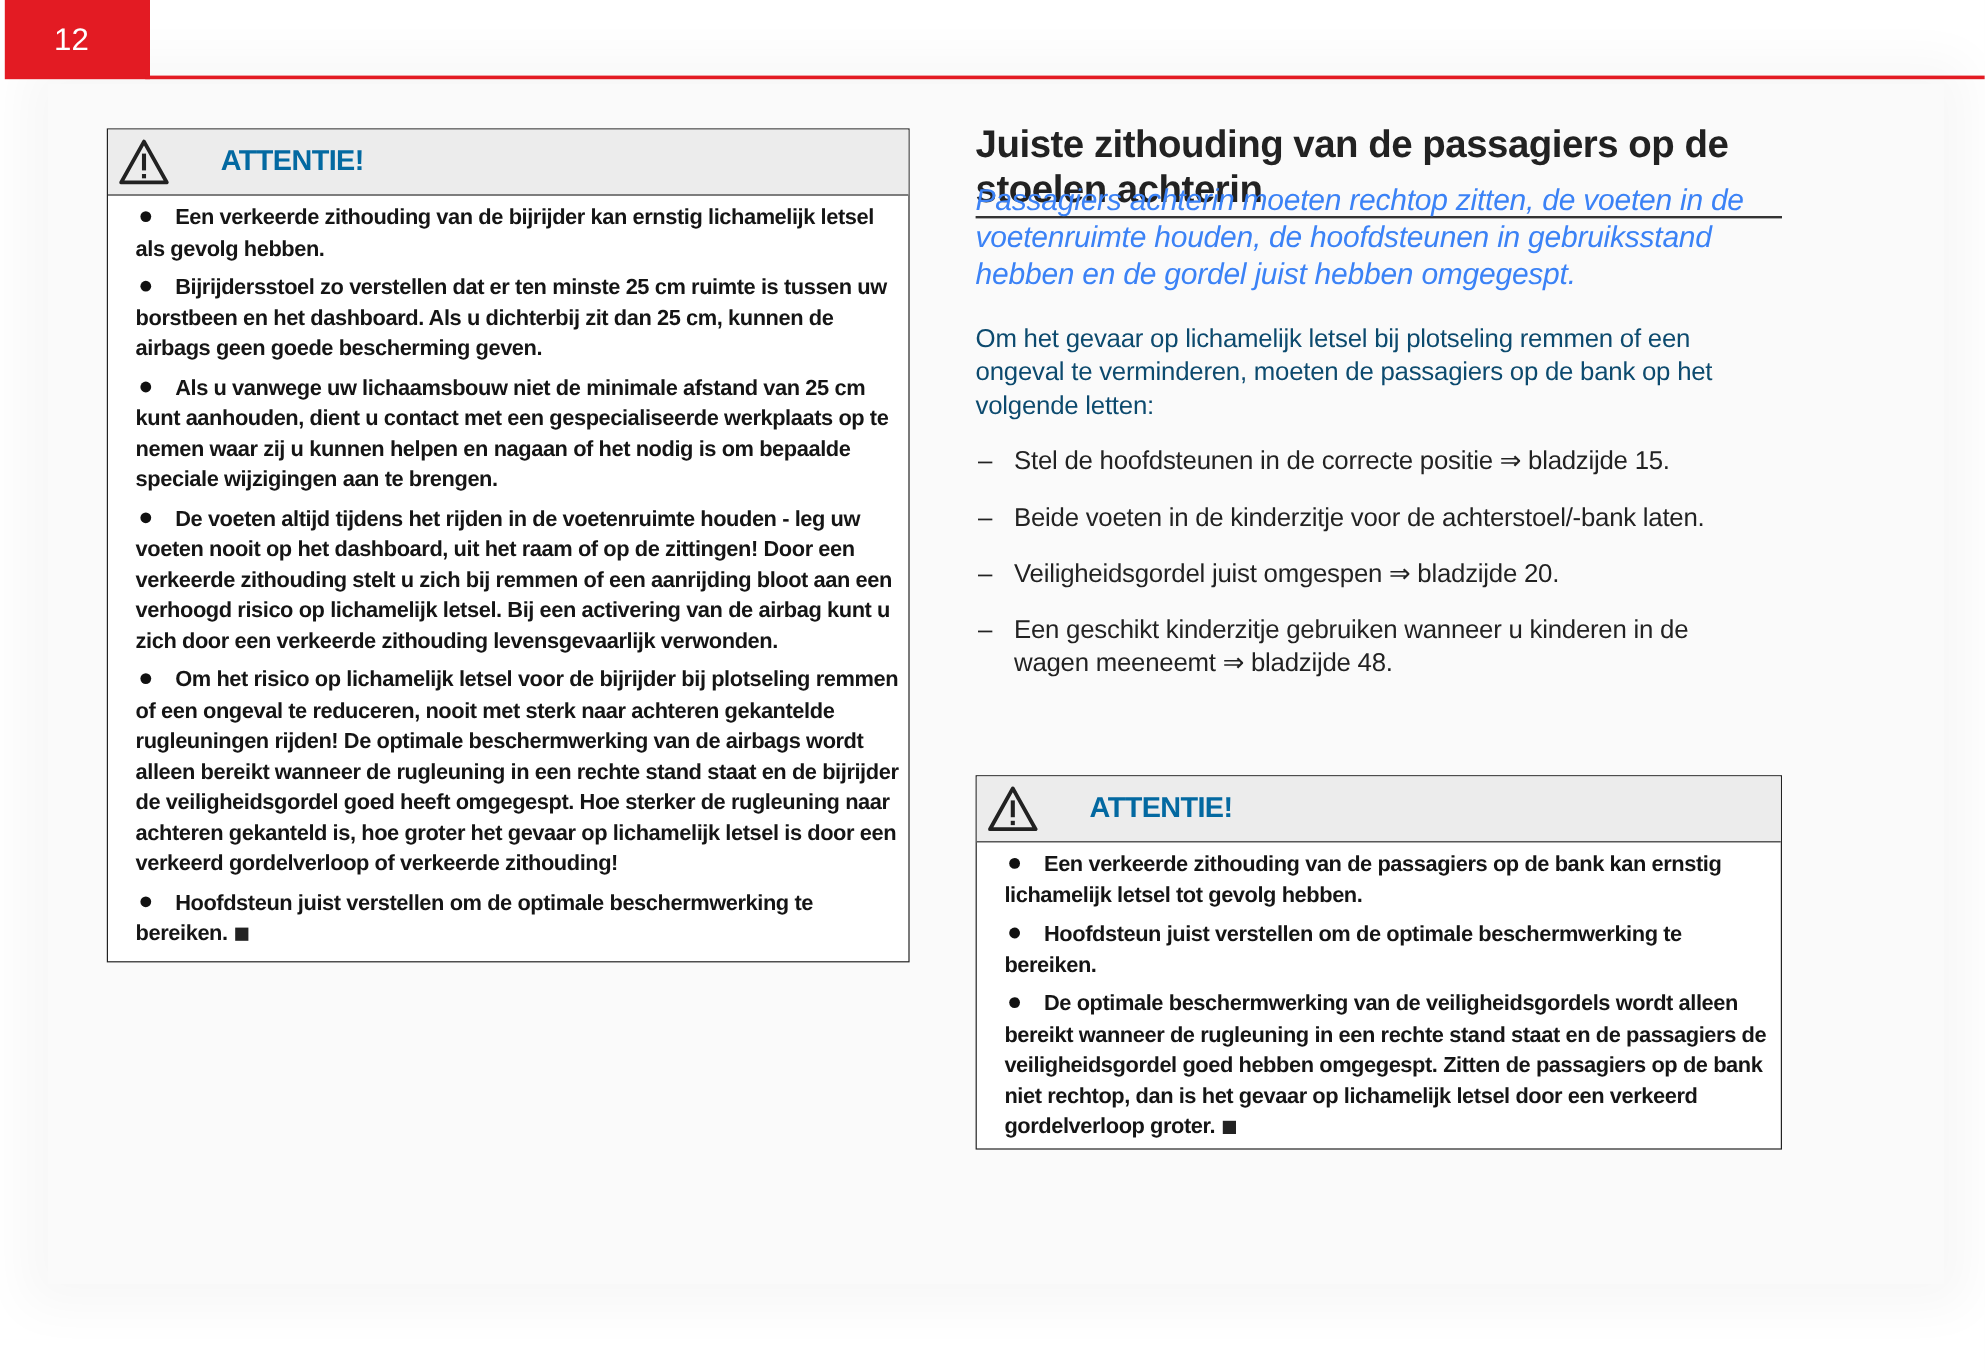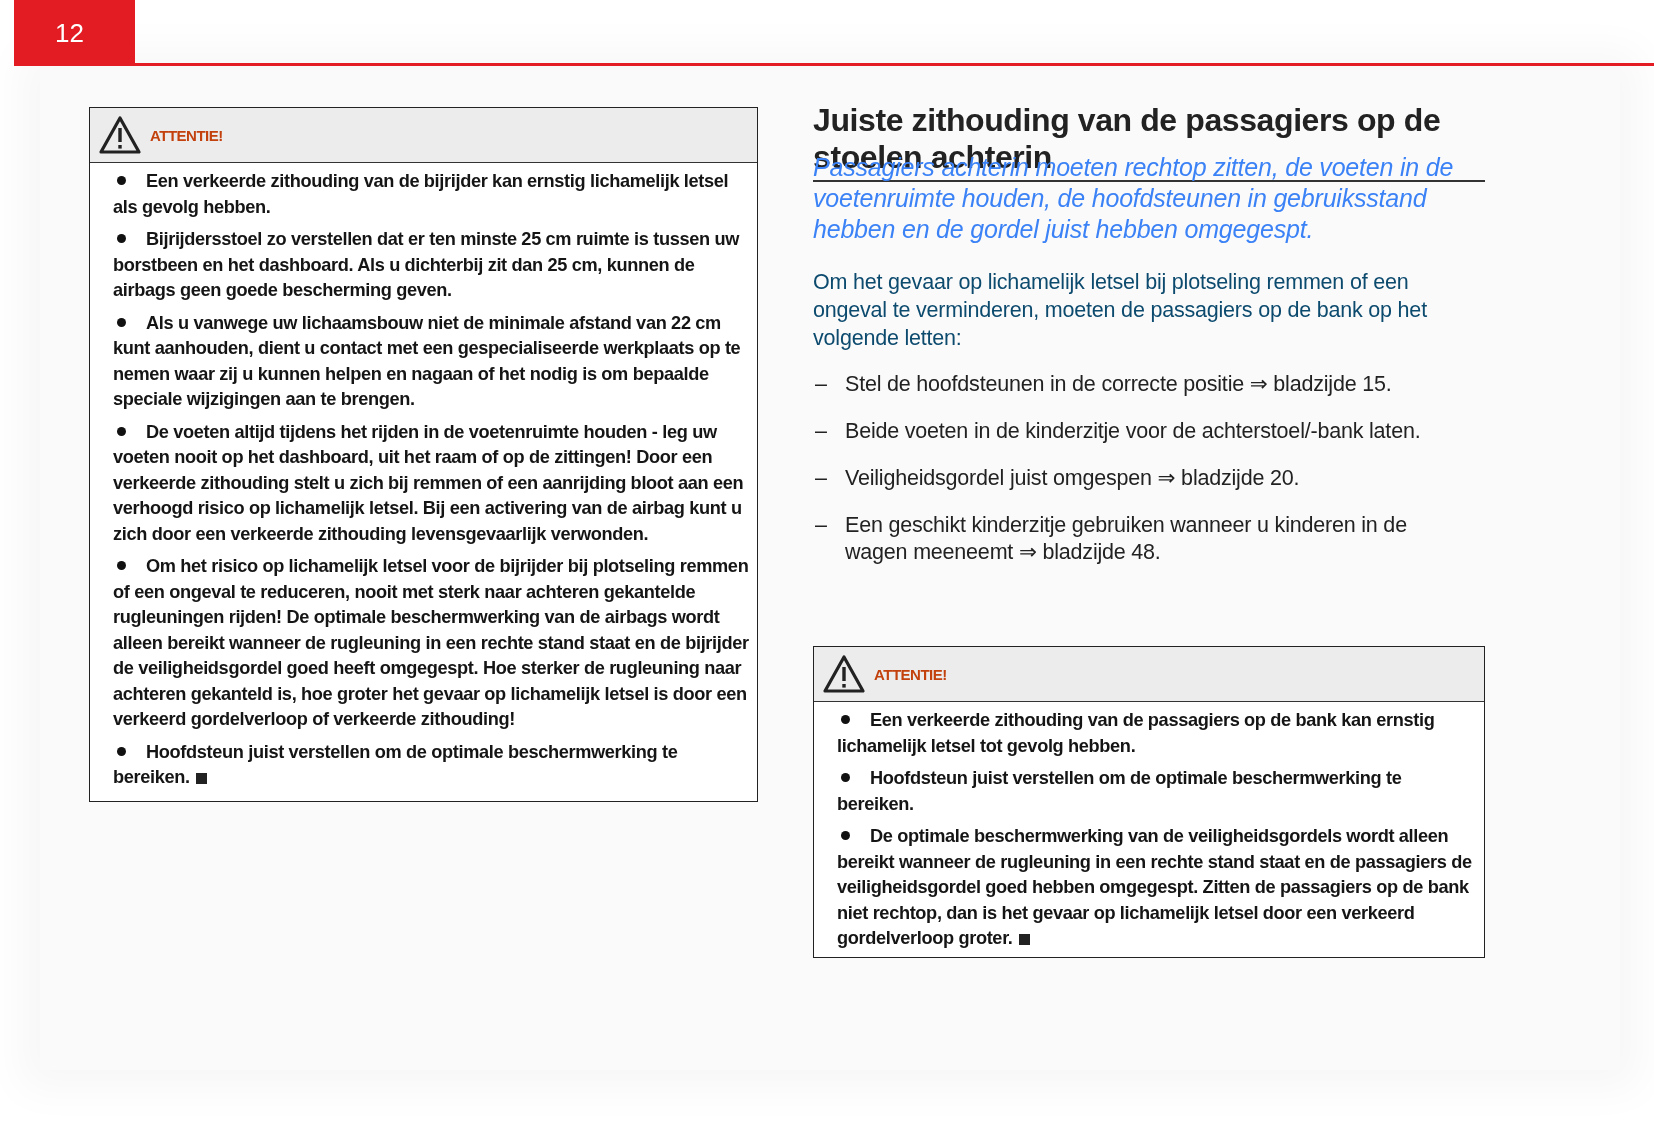--- a/index.html
+++ b/index.html
@@ -8,21 +8,21 @@
       background: #ffffff;
       font-family: "Liberation Sans", "DejaVu Sans", sans-serif;
       color: #1a1a1a;
     }
     .page-bg {
       position: absolute; left: 40px; top: 70px; width: 1580px; height: 1000px;
       background: #fafafa;
       box-shadow: 0 0 40px 20px #f7f7f7;
     }
     .page-tab {
-      position: absolute; left: 14px; top: 0; width: 121px; height: 66px;
+      position: absolute; left: 4px; top: 0; width: 121px; height: 66px;
       background: #e31b23; color: #fff;
       font-family: "Liberation Sans", sans-serif; font-size: 26px;
       display: flex; align-items: center; justify-content: center;
       padding-right: 10px; box-sizing: border-box;
     }
     .header-rule {
       position: absolute; left: 121px; top: 63px; right: 0; height: 3px;
       background: #e31b23;
     }
     
@@ -30,21 +30,21 @@
       position: absolute; border: 1.5px solid #222; background: #fff;
       box-sizing: border-box;
     }
     .warn-head {
       height: 54px; background: #ececec; border-bottom: 1.5px solid #333;
       display: flex; align-items: center; padding-left: 8px;
     }
     .warn-icon { width: 44px; height: 40px; margin-right: 8px; }
     .warn-title {
       font-family: "Liberation Sans Narrow", "Liberation Sans", sans-serif;
-      font-weight: bold; font-size: 15px; letter-spacing: -0.5px; color: #c2410c;
+      font-weight: bold; font-size: 24px; letter-spacing: -0.5px; color: #0369a1; margin-left: 34px;
     }
     .warn-body { padding: 6px 7px 6px 7px; }
     .warn-item {
       font-weight: bold; font-size: 18.2px; line-height: 25.5px;
       color: #151515; margin: 0 0 7px 16px; letter-spacing: -0.35px;
     }
     .warn-item:last-child { margin-bottom: 0; }
     .bullet {
       display: inline-block; width: 9px; height: 9px; border-radius: 50%;
       background: #111; margin: 0 20px 3px 4px; vertical-align: middle;
@@ -95,21 +95,21 @@
     <svg class="warn-icon" viewBox="0 0 44 40">
       <path d="M22 3 L41 37 L3 37 Z" fill="none" stroke="#222" stroke-width="3.2" stroke-linejoin="round"></path>
       <rect x="20.3" y="13" width="3.4" height="14" fill="#222"></rect>
       <rect x="20.3" y="30" width="3.4" height="3.6" fill="#222"></rect>
     </svg>
     <span class="warn-title">ATTENTIE!</span>
   </div>
   <div class="warn-body">
     <p class="warn-item"><span class="bullet"></span><span>Een verkeerde zithouding van de bijrijder kan ernstig lichamelijk letsel als gevolg hebben.</span></p>
     <p class="warn-item"><span class="bullet"></span><span>Bijrijdersstoel zo verstellen dat er ten minste 25 cm ruimte is tussen uw borstbeen en het dashboard. Als u dichterbij zit dan 25 cm, kunnen de airbags geen goede bescherming geven.</span></p>
-    <p class="warn-item"><span class="bullet"></span><span>Als u vanwege uw lichaamsbouw niet de minimale afstand van 22 cm kunt aanhouden, dient u contact met een gespecialiseerde werkplaats op te nemen waar zij u kunnen helpen en nagaan of het nodig is om bepaalde speciale wijzigingen aan te brengen.</span></p>
+    <p class="warn-item"><span class="bullet"></span><span>Als u vanwege uw lichaamsbouw niet de minimale afstand van 25 cm kunt aanhouden, dient u contact met een gespecialiseerde werkplaats op te nemen waar zij u kunnen helpen en nagaan of het nodig is om bepaalde speciale wijzigingen aan te brengen.</span></p>
     <p class="warn-item"><span class="bullet"></span><span>De voeten altijd tijdens het rijden in de voetenruimte houden - leg uw voeten nooit op het dashboard, uit het raam of op de zittingen! Door een verkeerde zithouding stelt u zich bij remmen of een aanrijding bloot aan een verhoogd risico op lichamelijk letsel. Bij een activering van de airbag kunt u zich door een verkeerde zithouding levensgevaarlijk verwonden.</span></p>
     <p class="warn-item"><span class="bullet"></span><span>Om het risico op lichamelijk letsel voor de bijrijder bij plotseling remmen of een ongeval te reduceren, nooit met sterk naar achteren gekan­telde rugleuningen rijden! De optimale beschermwerking van de airbags wordt alleen bereikt wanneer de rugleuning in een rechte stand staat en de bijrijder de veiligheidsgordel goed heeft omgegespt. Hoe sterker de rugleuning naar achteren gekanteld is, hoe groter het gevaar op lichamelijk letsel is door een verkeerd gordelverloop of verkeerde zithouding!</span></p>
     <p class="warn-item"><span class="bullet"></span><span>Hoofdsteun juist verstellen om de optimale beschermwerking te bereiken.</span><span class="endmark"></span></p>
   </div>
 </div>
 
 <div class="section-title">Juiste zithouding van de passagiers op de stoelen achterin</div>
 <div class="lead">Passagiers achterin moeten rechtop zitten, de voeten in de voetenruimte houden, de hoofdsteunen in gebruiksstand hebben en de gordel juist hebben omgegespt.</div>
 <div class="intro">Om het gevaar op lichamelijk letsel bij plotseling remmen of een ongeval te verminderen, moeten de passagiers op de bank op het volgende letten:</div>
 

